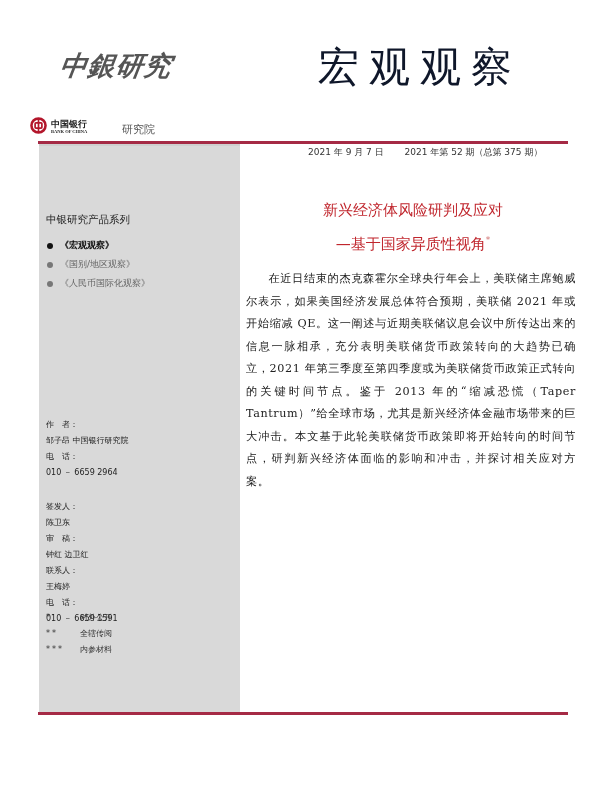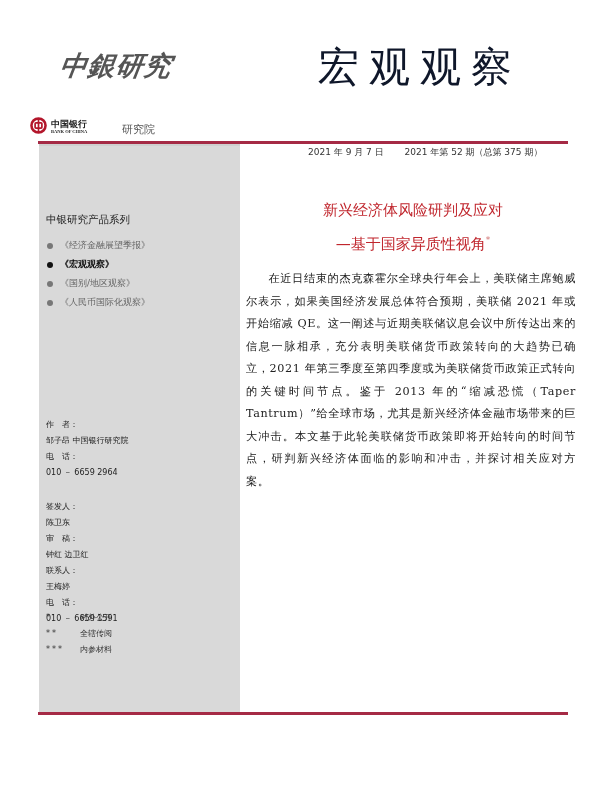--- a/index.html
+++ b/index.html
@@ -84,24 +84,20 @@
   <span>2021 年 9 月 7 日</span>
   <span>2021 年第 52 期（总第 375 期）</span>
 </div>
 
 <div class="red-rule-top"></div>
 <div class="gray-stub"></div>
 <div class="gray-panel"></div>
 
 <div class="products-title">中银研究产品系列</div>
 <ul class="products-list">
-  <li>
-      <span class="dot"></span>
-      <span>《经济金融展望季报》</span>
-    </li>
   <li class="active">
       <span class="dot"></span>
       <span>《宏观观察》</span>
     </li>
   <li>
       <span class="dot"></span>
       <span>《国别/地区观察》</span>
     </li>
   <li>
       <span class="dot"></span>

